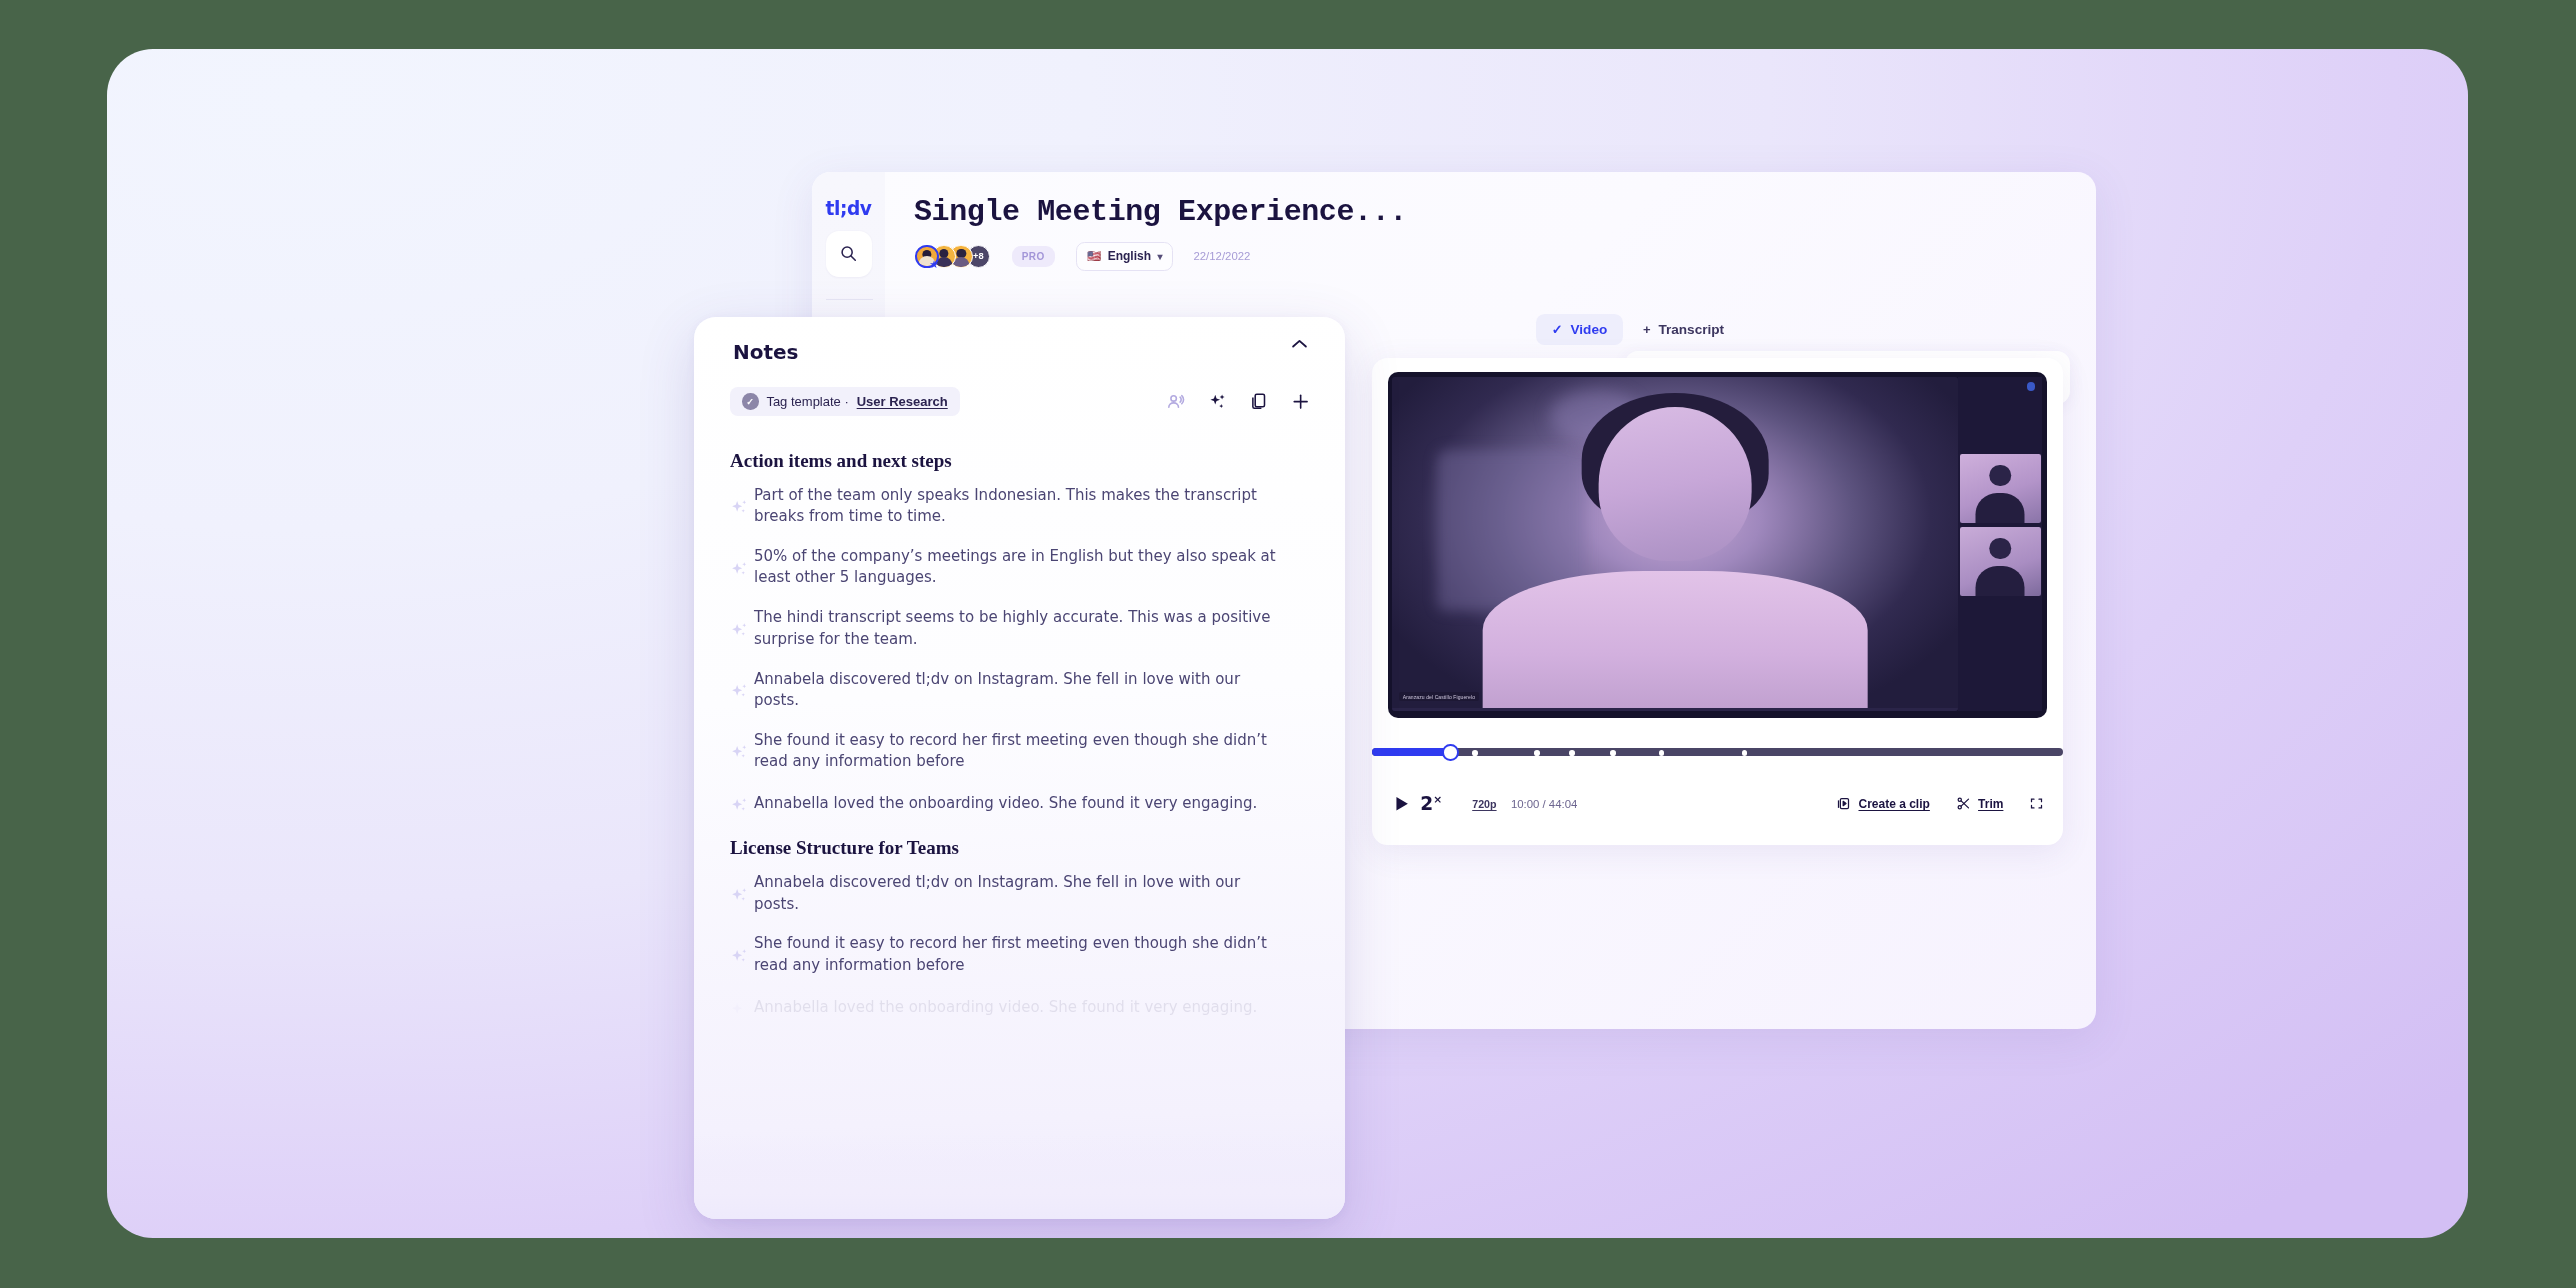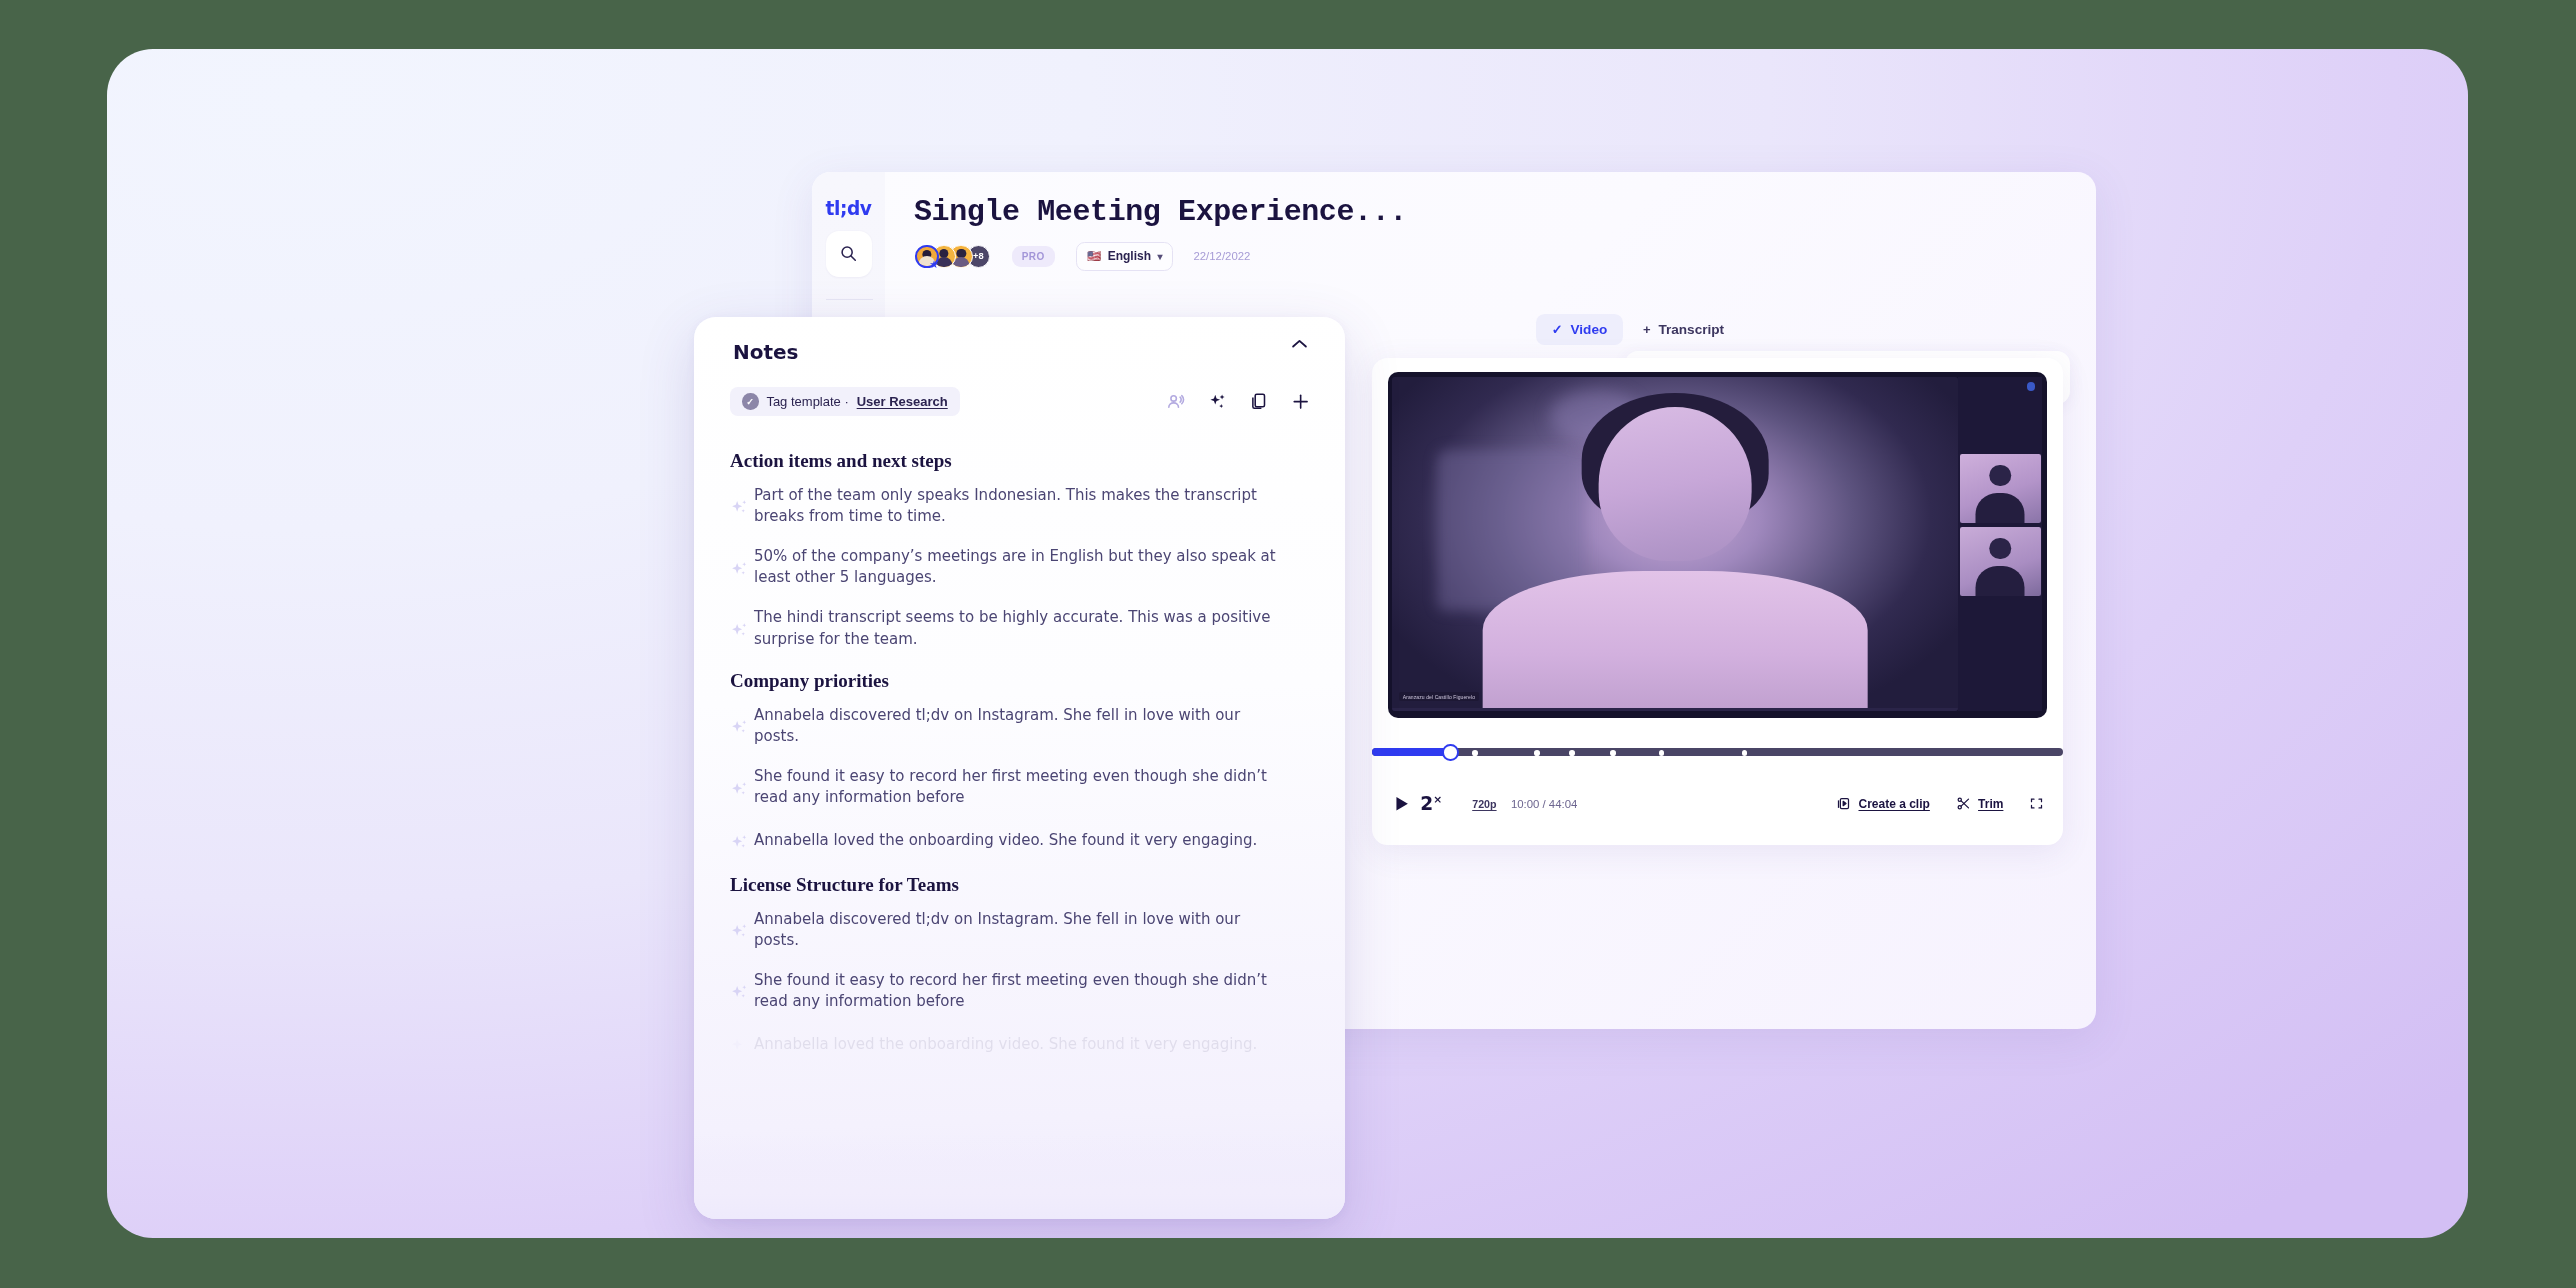--- a/index.html
+++ b/index.html
@@ -659,21 +659,20 @@
         <span class="spark">
           <svg width="20" height="20" viewBox="0 0 28 28" fill="#d8d4f5">
             <path d="M10 5.5 11.9 11 17 13 11.9 15 10 20.5 8.1 15 3 13 8.1 11z"></path>
             <path d="M20 4.5l.8 2 2 .8-2 .8-.8 2-.8-2-2-.8 2-.8z"></path>
             <path d="M18.5 17l.7 1.7 1.7.7-1.7.7-.7 1.7-.7-1.7-1.7-.7 1.7-.7z"></path>
           </svg>
         </span>
         <span class="txt">The hindi transcript seems to be highly accurate. This was a positive surprise for the team.</span>
       </div>
 
-      <div class="sec-title">Company priorities</div>
       <div class="note-item">
         <span class="spark">
           <svg width="20" height="20" viewBox="0 0 28 28" fill="#d8d4f5">
             <path d="M10 5.5 11.9 11 17 13 11.9 15 10 20.5 8.1 15 3 13 8.1 11z"></path>
             <path d="M20 4.5l.8 2 2 .8-2 .8-.8 2-.8-2-2-.8 2-.8z"></path>
             <path d="M18.5 17l.7 1.7 1.7.7-1.7.7-.7 1.7-.7-1.7-1.7-.7 1.7-.7z"></path>
           </svg>
         </span>
         <span class="txt">Annabela discovered tl;dv on Instagram. She fell in love with our posts.</span>
       </div>

